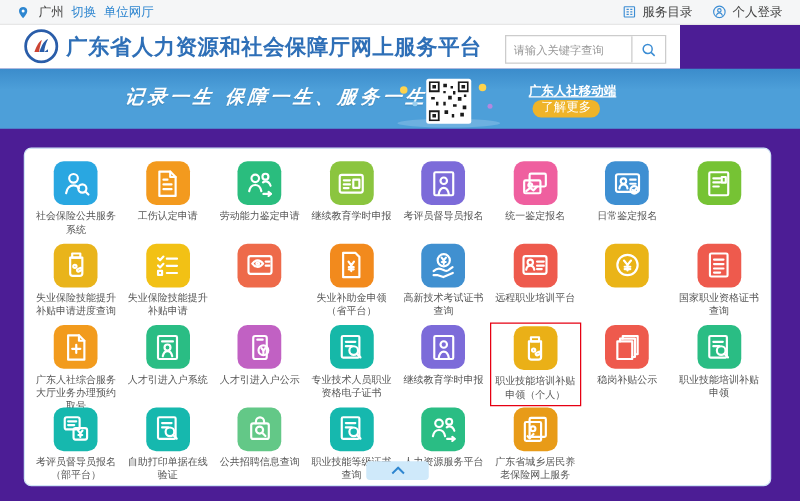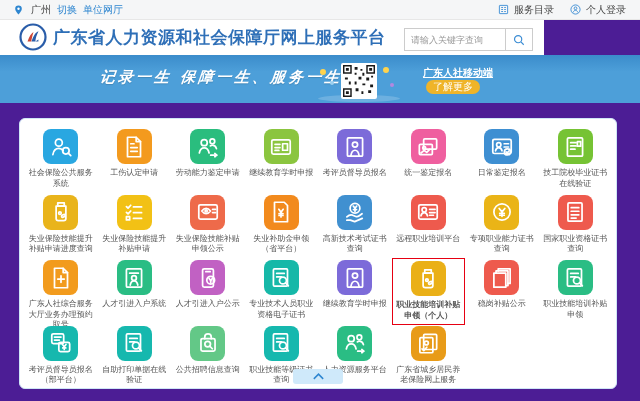--- a/index.html
+++ b/index.html
@@ -44,21 +44,21 @@
     border-radius:8px;cursor:pointer;}
 
   
   .panel{position:absolute;left:19px;top:118px;width:598px;height:271px;background:#fff;
     border:1px solid var(--panel-border,#cfe6f6);border-radius:6px;box-sizing:border-box;}
   .grid{display:grid;grid-template-columns:repeat(8,1fr);grid-auto-rows:65.5px;
     padding:8px 4px 0 4px;}
   .cell{display:flex;justify-content:center;align-items:flex-start;}
   .inner{display:flex;flex-direction:column;align-items:center;padding:2px 1px 3px;box-sizing:border-box;
     max-width:76px;}
-  .inner.highlighted{border:1px solid var(--highlight-red,#e60012);font-weight:bold;}
+  .inner.highlighted{border:1px solid var(--highlight-red,#e60012);}
   .app-icon{width:35px;height:35px;border-radius:8px;display:flex;align-items:center;
     justify-content:center;flex:0 0 auto;}
   .app-icon svg{width:26px;height:26px;}
   .label{margin-top:4px;font-size:8px;line-height:10.5px;color:#555;text-align:center;
     word-break:break-all;}
 
   .collapse-btn{position:absolute;left:50%;transform:translateX(-50%);bottom:4px;width:50px;
     height:15px;background:var(--collapse-bg,#cfe9fa);border-radius:3px;display:flex;
     align-items:center;justify-content:center;cursor:pointer;}
 </style>
@@ -244,21 +244,20 @@
           <div class="inner">
             <div class="app-icon" style="background: rgb(118, 195, 52);">
               <svg viewBox="0 0 24 24" fill="none" stroke="#fff" stroke-width="1.6" stroke-linecap="round" stroke-linejoin="round">
                 <rect x="5" y="3.5" width="14" height="17" rx="1"></rect>
                 <line x1="8" y1="8" x2="13" y2="8"></line>
                 <line x1="8" y1="11" x2="13" y2="11"></line>
                 <line x1="8" y1="14" x2="12" y2="14"></line>
                 <rect x="14.2" y="7" width="3" height="4.2"></rect>
               </svg>
             </div>
-            <div class="label">技工院校毕业证书在线验证</div>
           </div>
         </div>
         <div class="cell">
           <div class="inner">
             <div class="app-icon" style="background: rgb(233, 180, 27);">
               <svg viewBox="0 0 24 24" fill="none" stroke="#fff" stroke-width="1.6" stroke-linecap="round" stroke-linejoin="round">
                 <rect x="9" y="3.5" width="6" height="3"></rect>
                 <path d="M7.5 6.5h9v11.5a2 2 0 0 1-2 2h-5a2 2 0 0 1-2-2z"></path>
                 <circle cx="11" cy="13" r="1.2"></circle>
                 <rect x="12.4" y="14.6" width="3.6" height="1.9" rx=".95" transform="rotate(-25 14.2 15.5)"></rect>
@@ -286,21 +285,20 @@
           <div class="inner">
             <div class="app-icon" style="background: rgb(238, 106, 74);">
               <svg viewBox="0 0 24 24" fill="none" stroke="#fff" stroke-width="1.6" stroke-linecap="round" stroke-linejoin="round">
                 <rect x="3.5" y="5.5" width="17" height="13" rx="1.5"></rect>
                 <path d="M6.3 11c1.2-1.6 2.6-2.4 4-2.4s2.8.8 4 2.4c-1.2 1.6-2.6 2.4-4 2.4s-2.8-.8-4-2.4z"></path>
                 <circle cx="10.3" cy="11" r="1"></circle>
                 <line x1="16.2" y1="9.5" x2="19" y2="9.5"></line>
                 <line x1="16.2" y1="12.5" x2="19" y2="12.5"></line>
               </svg>
             </div>
-            <div class="label">失业保险技能补贴申领公示</div>
           </div>
         </div>
         <div class="cell">
           <div class="inner">
             <div class="app-icon" style="background: rgb(242, 138, 29);">
               <svg viewBox="0 0 24 24" fill="none" stroke="#fff" stroke-width="1.6" stroke-linecap="round" stroke-linejoin="round">
                 <path d="M6 3h9l3 3v15H6z"></path>
                 <path d="M10 9.5l2 2.8 2-2.8"></path>
                 <line x1="12" y1="12.3" x2="12" y2="16.5"></line>
                 <line x1="10.2" y1="13.6" x2="13.8" y2="13.6"></line>
@@ -344,21 +342,20 @@
           <div class="inner">
             <div class="app-icon" style="background: rgb(234, 180, 23);">
               <svg viewBox="0 0 24 24" fill="none" stroke="#fff" stroke-width="1.6" stroke-linecap="round" stroke-linejoin="round">
                 <circle cx="12" cy="12" r="7.5"></circle>
                 <path d="M9.4 8.7l2.6 3.2 2.6-3.2"></path>
                 <line x1="12" y1="11.9" x2="12" y2="16"></line>
                 <line x1="9.9" y1="13.3" x2="14.1" y2="13.3"></line>
                 <line x1="9.9" y1="15" x2="14.1" y2="15"></line>
               </svg>
             </div>
-            <div class="label">专项职业能力证书查询</div>
           </div>
         </div>
         <div class="cell">
           <div class="inner">
             <div class="app-icon" style="background: rgb(238, 90, 77);">
               <svg viewBox="0 0 24 24" fill="none" stroke="#fff" stroke-width="1.6" stroke-linecap="round" stroke-linejoin="round">
                 <rect x="5.5" y="3.5" width="13" height="17" rx="1"></rect>
                 <line x1="8.5" y1="8" x2="15.5" y2="8"></line>
                 <line x1="8.5" y1="11.3" x2="15.5" y2="11.3"></line>
                 <line x1="8.5" y1="14.6" x2="15.5" y2="14.6"></line>

